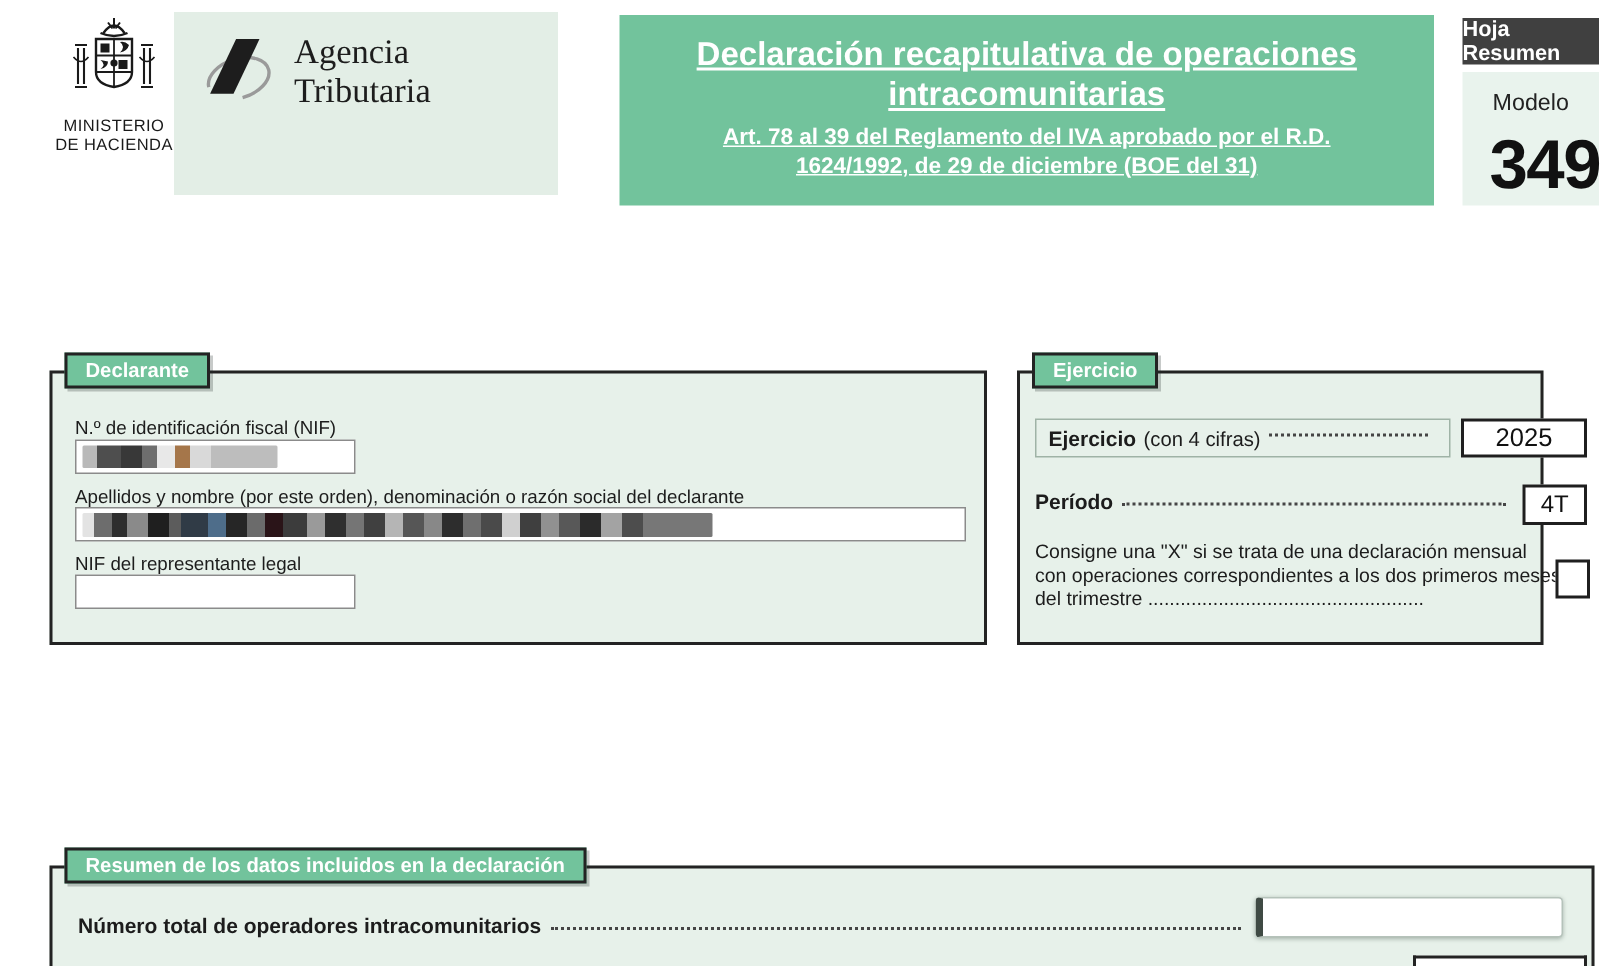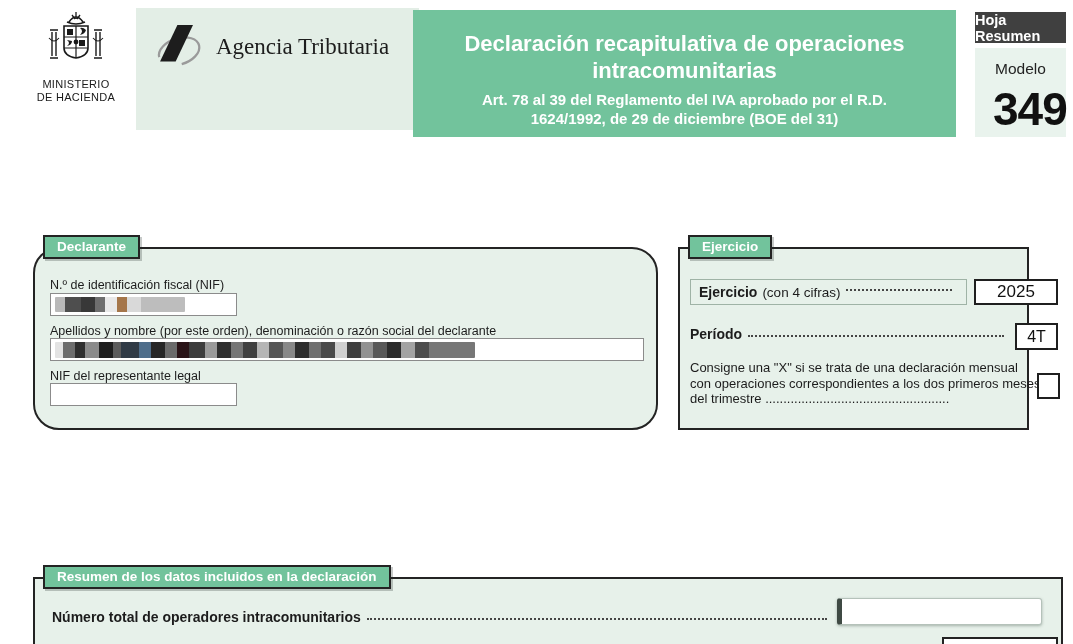--- a/index.html
+++ b/index.html
@@ -5,25 +5,25 @@
   * { margin:0; padding:0; box-sizing:border-box; }
   html,body { background:#fff; }
   .page {
     position:relative; width:1073px; height:644px; overflow:hidden;
     background:#ffffff; font-family:"Liberation Sans", sans-serif; color:#1c1c1c;
   }
   
   .crest { position:absolute; left:28px; top:10px; width:96px; text-align:center; }
   .crest svg { display:block; margin:0 auto; }
   .ministry { font-size:11px; line-height:13px; letter-spacing:.3px; color:#1a1a1a; margin-top:2px; }
-  .agency-box { position:absolute; left:136px; top:8px; width:283px; height:122px; background:#e3eee6; }
+  .agency-box { position:absolute; left:116px; top:8px; width:256px; height:122px; background:#e3eee6; }
   .agency-top { display:flex; align-items:center; padding:14px 8px 0 18px; }
   .agency-name { font-family:"Liberation Serif", serif; font-size:23px; color:#1d1d1d; margin-left:10px; }
   .agency-lines { margin-top:10px; padding-right:8px; text-align:right; font-size:15px; line-height:21px; color:#262626; }
-  .title-box { position:absolute; left:413px; top:10px; width:543px; height:127px; background:#72c39c; color:#fff; text-align:center; padding-top:20px; }
+  .title-box { position:absolute; left:413px; top:10px; width:543px; height:127px; background:#72c39c; color:#fff; text-align:center; padding-top:12px;text-decoration:underline; }
   .title-l1,.title-l2 { font-size:22px; font-weight:bold; line-height:27px; }
   .subtitle { font-size:15px; font-weight:bold; line-height:19px; margin-top:6px; }
   .hoja-bar { position:absolute; left:975px; top:12px; width:91px; height:31px; background:#404040; color:#fff; font-size:14.5px; font-weight:bold; display:flex; align-items:center; justify-content:center; }
   .modelo-box { position:absolute; left:975px; top:48px; width:91px; height:89px; background:#e9f3ed; text-align:center; padding-top:12px; }
   .modelo-label { font-size:15.5px; color:#222; }
   .modelo-number { font-size:46px; font-weight:bold; letter-spacing:-1px; color:#111; margin-top:4px;margin-left:18px; }
   
   .justif-box { position:absolute; left:686px; top:163px; width:377px; height:62px; background:#fff; border:2px dashed #5f5f5f; display:flex; align-items:center; padding-left:19px; }
   .justif-label { font-size:17.5px; color:#1a1a1a; }
   
@@ -113,21 +113,21 @@
     </div>
   </div>
 
   <div class="hoja-bar">Hoja Resumen</div>
   <div class="modelo-box">
     <div class="modelo-label">Modelo</div>
     <div class="modelo-number">349</div>
   </div>
 
 
-  <div class="panel" style="left:33px; top:247px; width:625px; height:183px;border-radius:26px;">
+  <div class="panel" style="left:33px; top:247px; width:625px; height:183px;">
     <div class="tab">Declarante</div>
     <div class="flabel" style="left:15px; top:29px;">N.º de identificación fiscal (NIF)</div>
     <div class="finput" style="left:15px; top:44px; width:187px; height:23px;">
       <span class="mz mz-nif"></span>
     </div>
     <div class="flabel" style="left:15px; top:75px;">Apellidos y nombre (por este orden), denominación o razón social del declarante</div>
     <div class="finput" style="left:15px; top:89px; width:594px; height:23px;">
       <span class="mz mz-name"></span>
     </div>
     <div class="flabel" style="left:15px; top:120px;">NIF del representante legal</div>

